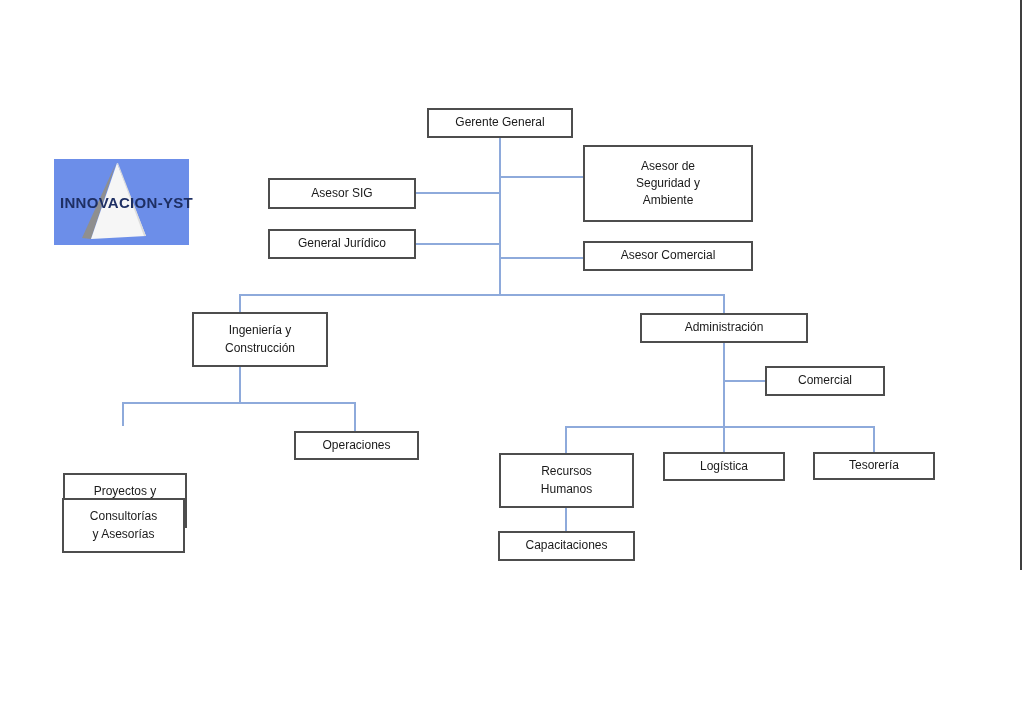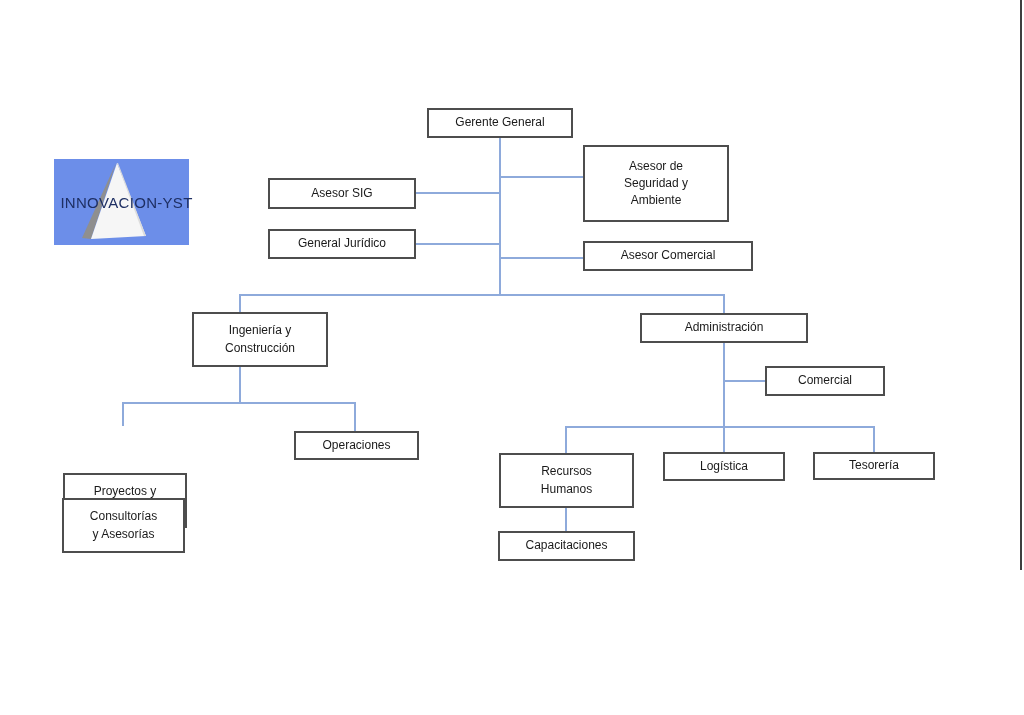--- a/index.html
+++ b/index.html
@@ -57,21 +57,21 @@
     justify-content: center;
   }
   .logo svg {
     position: absolute;
     left: 0;
     top: 0;
   }
   .logo-text {
     position: relative;
     z-index: 2;
-    font-weight: normal;
+    font-weight: bold;
     font-size: 15px;
     letter-spacing: 0.3px;
     color: var(--logo-text, #1e2f63);
     white-space: nowrap;
     margin-left: 10px;
   }
 </style>
 </head>
 <body>
 
@@ -100,21 +100,21 @@
   <div class="conn" style="left:354px; top:402px; width:2px;  height:30px;"></div>
   <div class="conn" style="left:122px; top:479px; width:2px;  height:20px;"></div>
   <div class="conn" style="left:723px; top:342px; width:2px;  height:111px;"></div>
   <div class="conn" style="left:724px; top:380px; width:41px; height:2px;"></div>
   <div class="conn" style="left:565px; top:426px; width:310px;height:2px;"></div>
   <div class="conn" style="left:565px; top:426px; width:2px;  height:28px;"></div>
   <div class="conn" style="left:873px; top:426px; width:2px;  height:27px;"></div>
   <div class="conn" style="left:565px; top:507px; width:2px;  height:25px;"></div>
 
   <div class="node" style="left:427px; top:108px; width:146px; height:30px;">Gerente General</div>
-  <div class="node" style="left:583px; top:145px; width:146px; height:77px;">Asesor de
+  <div class="node" style="left:583px; top:145px; width:170px; height:77px;">Asesor de
 Seguridad y
 Ambiente</div>
   <div class="node" style="left:268px; top:178px; width:148px; height:31px;">Asesor SIG</div>
   <div class="node" style="left:268px; top:229px; width:148px; height:30px;">General Jurídico</div>
   <div class="node" style="left:583px; top:241px; width:170px; height:30px;">Asesor Comercial</div>
   <div class="node" style="left:172px; top:312px; width:136px; height:55px;margin-left:20px;">Ingeniería y
 Construcción</div>
   <div class="node" style="left:640px; top:313px; width:168px; height:30px;">Administración</div>
   <div class="node" style="left:765px; top:366px; width:120px; height:30px;">Comercial</div>
   <div class="node" style="left:63px;  top:425px; width:124px; height:55px;margin-top:48px;">Proyectos y

